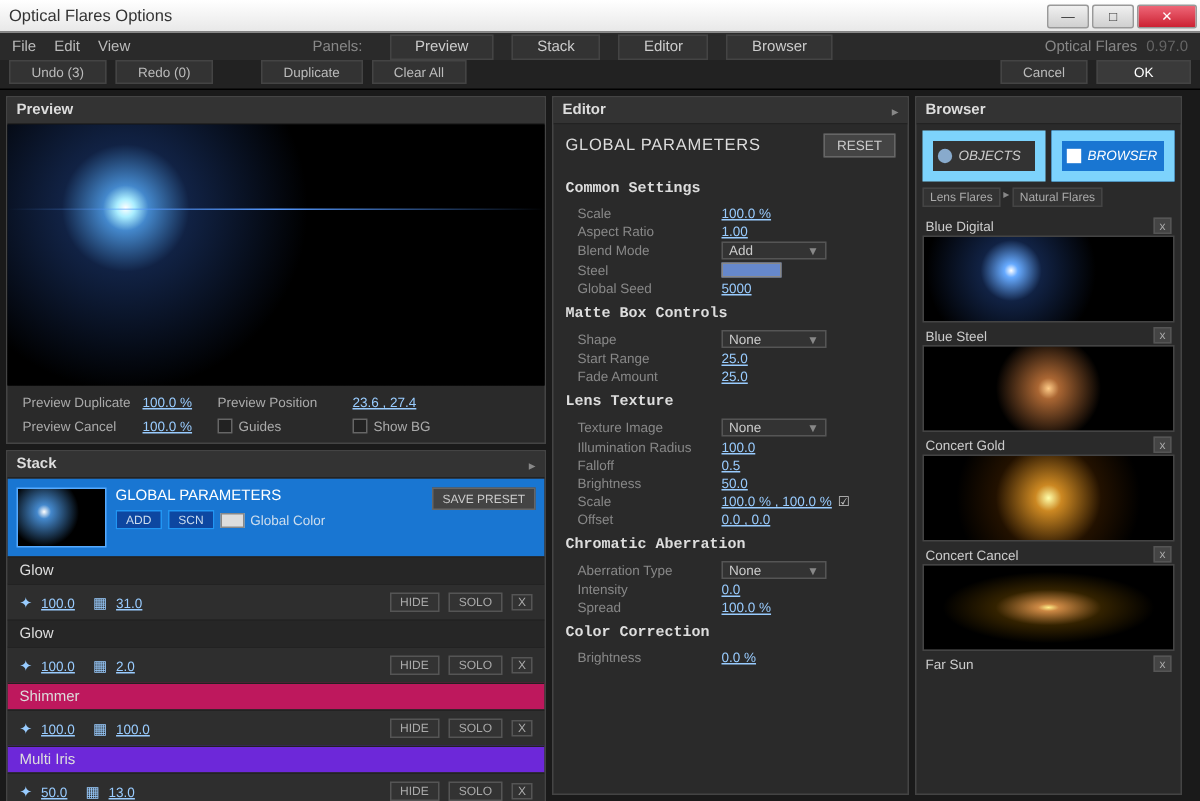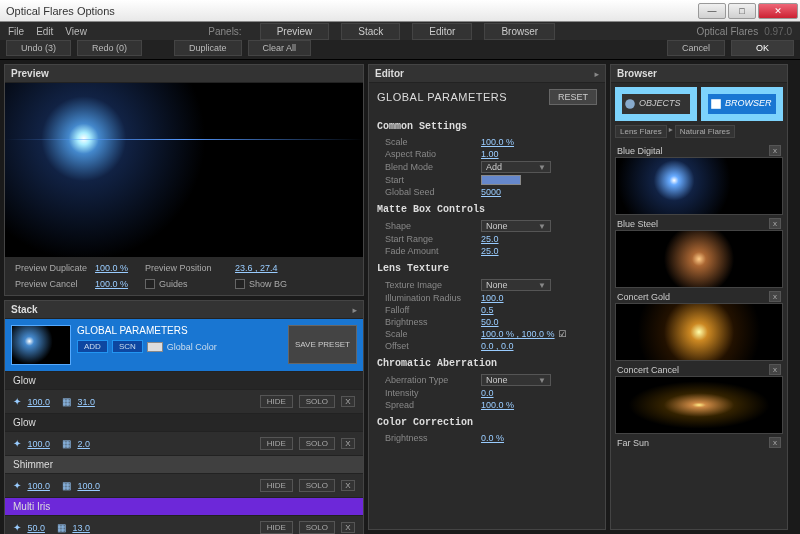--- a/index.html
+++ b/index.html
@@ -34,21 +34,21 @@
 .chk .box{width:10px;height:10px;border:1px solid #666;background:#222;}
 .stack-body{padding:0;overflow:hidden;}
 .gp{background:#1976d2;padding:6px;display:flex;gap:6px;}
 .gp .thumb{width:60px;height:40px;background:radial-gradient(circle at 30% 40%,#fff 0%,#48c 10%,#000 50%);border:1px solid #5af;}
 .gp .gpr{flex:1;}
 .gp .gpt{color:#fff;font-size:10px;margin-bottom:4px;}
 .gp .row{display:flex;gap:4px;align-items:center;}
 .minibtn{background:#0d47a1;border:1px solid #2196f3;padding:1px 6px;color:#cde;font-size:8px;}
 .swatch{width:16px;height:10px;background:#ddd;border:1px solid #888;}
 .gctxt{color:#cde;font-size:9px;}
-.savep{background:#444;border:1px solid #666;padding:14px 6px;color:#ccc;font-size:8px;margin-left:auto;align-self:flex-start;}
+.savep{background:#444;border:1px solid #666;padding:2px 6px;color:#ccc;font-size:8px;margin-left:auto;align-self:flex-start;}
 .layer{display:flex;align-items:center;padding:5px 8px;gap:6px;border-top:1px solid #222;background:#2e2e2e;}
 .layer .ic{color:#9cf;font-size:10px;}
 .layer .nm{color:#ddd;font-size:10px;width:60px;}
 .layer .lv{color:#9cf;text-decoration:underline;font-size:9px;margin-right:6px;}
 .layer .sp{flex:1;}
 .layer .lb{background:#333;border:1px solid #555;padding:1px 6px;color:#aaa;font-size:8px;}
 .layer .xb{background:#333;border:1px solid #555;width:14px;text-align:center;color:#aaa;font-size:8px;}
 .ed-hdr2{padding:6px 8px;display:flex;align-items:center;}
 .ed-hdr2 .t2{color:#ddd;font-size:11px;letter-spacing:0.5px;}
 .rst{margin-left:auto;background:#444;border:1px solid #666;padding:2px 8px;color:#ccc;font-size:9px;}
@@ -180,21 +180,21 @@
             <div class="layer">
               <span class="ic">✦</span>
               <span class="lv">100.0</span>
               <span class="ic">▦</span>
               <span class="lv">2.0</span>
               <span class="sp"></span>
               <span class="lb">HIDE</span>
               <span class="lb">SOLO</span>
               <span class="xb">X</span>
             </div>
-            <div class="layer" style="background: #404040; padding: 3px 8px;">
+            <div class="layer" style="background: #be185d; padding: 3px 8px;">
               <span class="nm">Shimmer</span>
             </div>
             <div class="layer">
               <span class="ic">✦</span>
               <span class="lv">100.0</span>
               <span class="ic">▦</span>
               <span class="lv">100.0</span>
               <span class="sp"></span>
               <span class="lb">HIDE</span>
               <span class="lb">SOLO</span>
@@ -239,21 +239,21 @@
             <span class="pv">1.00</span>
           </div>
         <div class="prow">
             <span class="pl">Blend Mode</span>
             <span class="dd">
               <span>Add</span>
               <span class="ar">▼</span>
             </span>
           </div>
         <div class="prow">
-            <span class="pl">Start</span>
+            <span class="pl">Steel</span>
             <span class="csw"></span>
           </div>
         <div class="prow">
             <span class="pl">Global Seed</span>
             <span class="pv">5000</span>
           </div>
 
         <div class="sh">Matte Box Controls</div>
         <div class="prow">
             <span class="pl">Shape</span>

